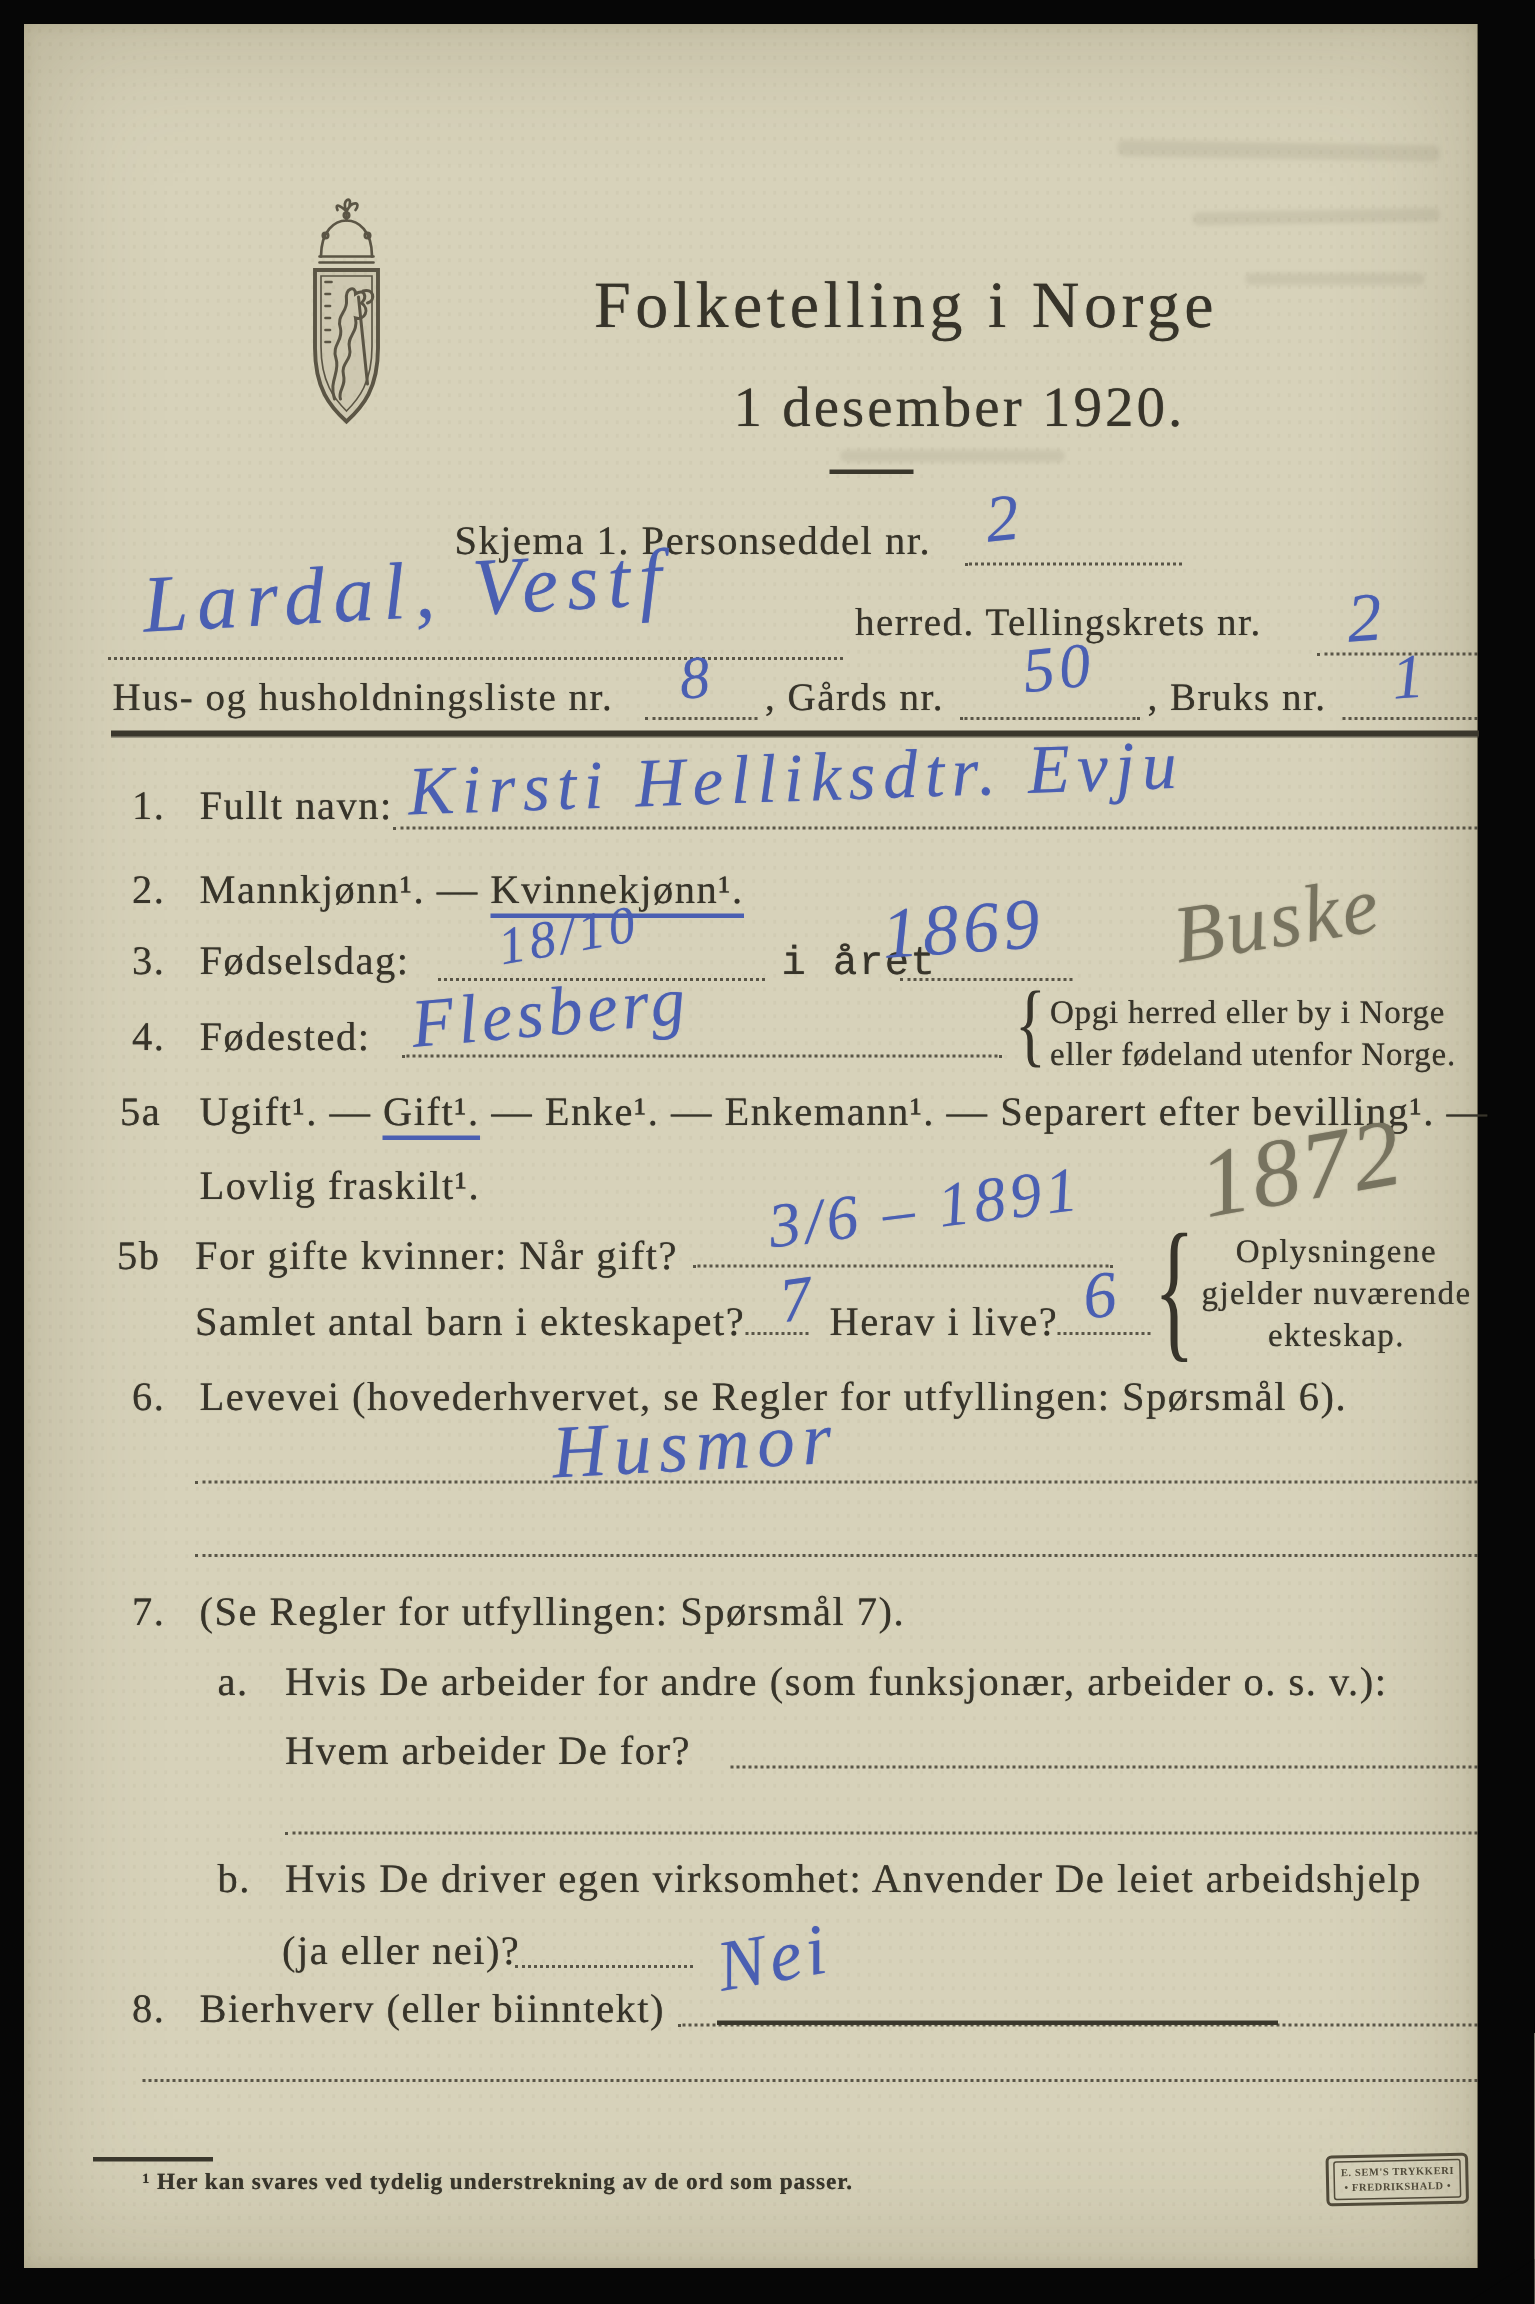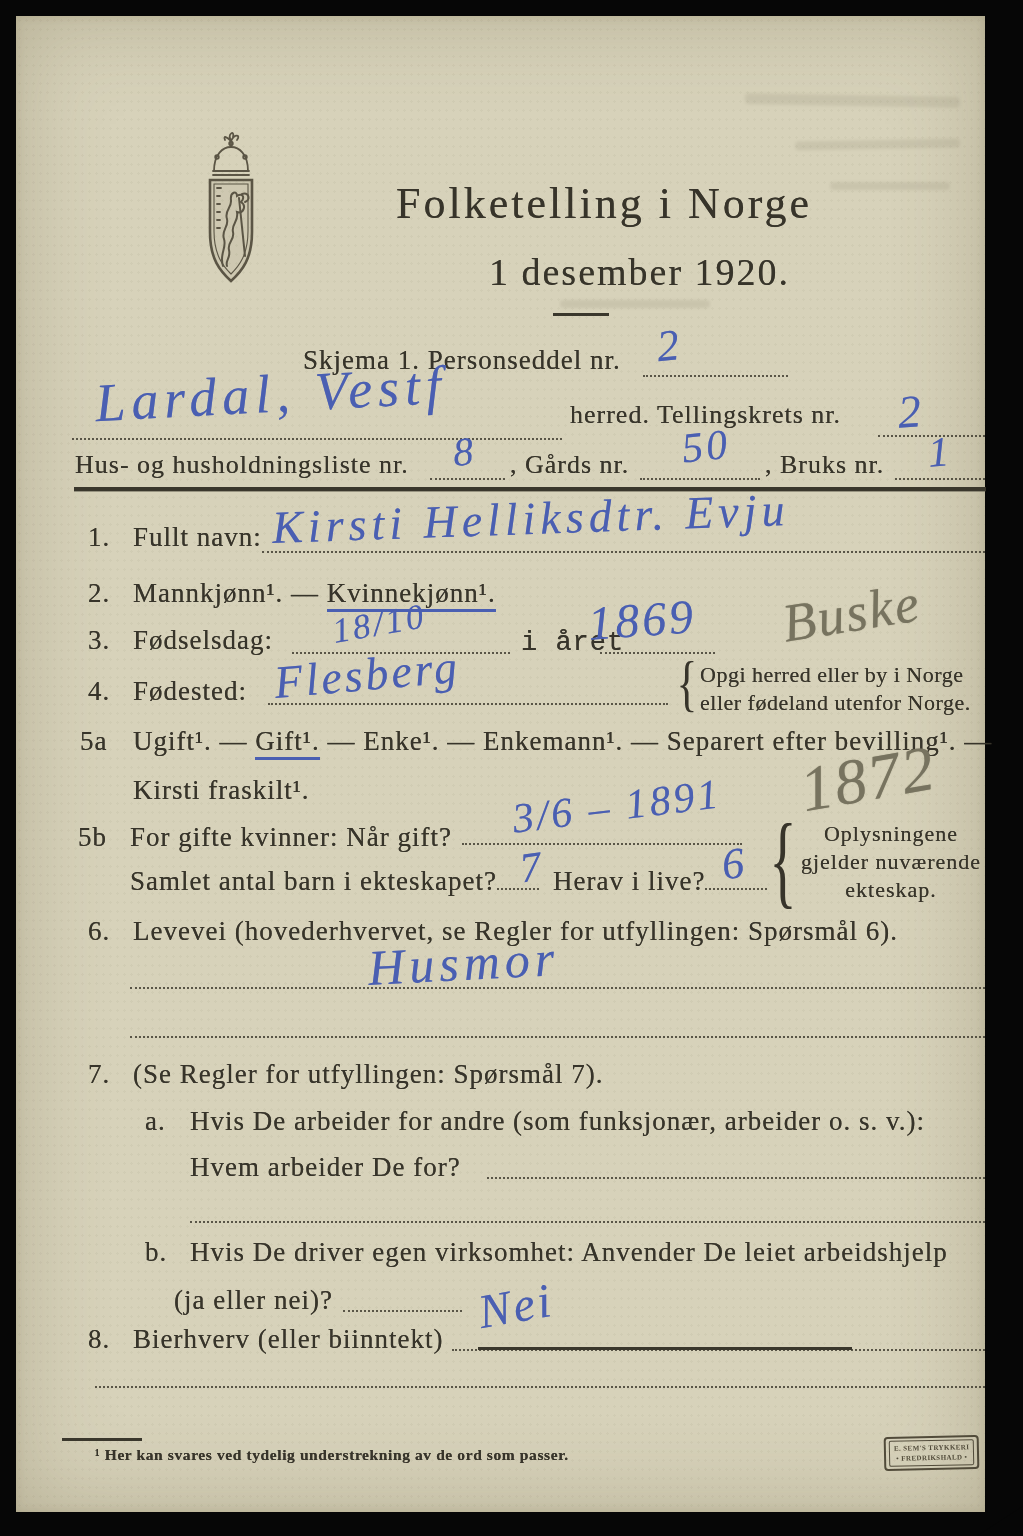--- a/index.html
+++ b/index.html
@@ -112,21 +112,21 @@
   <div class="abs dot" style="left:268px;top:703px;width:400px;"></div>
   <div class="abs hw" style="left:274px;top:648px;font-size:46px;transform:rotate(-5deg);">Flesberg</div>
   <div class="abs brace" style="left:672px;top:648px;font-size:62px;transform:scaleX(.7);">{</div>
   <div class="abs print" style="left:700px;top:690px;font-size:22px;letter-spacing:.5px;">eller fødeland utenfor Norge.</div>
   <div class="abs print" style="left:700px;top:662px;font-size:22px;letter-spacing:.5px;">Opgi herred eller by i Norge</div>
 
   <div class="abs print" style="left:80px;top:726px;font-size:27px;">5a</div>
   <div class="abs print" style="left:133px;top:726px;font-size:27px;text-align:center;">
     <span>Ugift¹. — </span><span class="ub">Gift¹.</span><span> — Enke¹. — Enkemann¹. — Separert efter bevilling¹. —</span>
   </div>
-  <div class="abs print" style="left:133px;top:775px;font-size:27px;">Kirsti fraskilt¹.</div>
+  <div class="abs print" style="left:133px;top:775px;font-size:27px;">Lovlig fraskilt¹.</div>
   <div class="abs pencil" style="left:800px;top:742px;font-size:64px;transform:rotate(-10deg);">1872</div>
 
   <div class="abs print" style="left:78px;top:822px;font-size:27px;">5b</div>
   <div class="abs print" style="left:130px;top:822px;font-size:27px;">For gifte kvinner:  Når gift?</div>
   <div class="abs dot" style="left:462px;top:843px;width:280px;"></div>
   <div class="abs hw" style="left:512px;top:782px;font-size:42px;transform:rotate(-7deg);">3/6 – 1891</div>
   <div class="abs brace" style="left:758px;top:800px;font-size:104px;transform:scaleX(.55);">{</div>
   <div class="abs print" style="left:130px;top:866px;font-size:27px;">Samlet antal barn i ekteskapet?</div>
   <div class="abs print note-c" style="left:795px;top:820px;width:192px;font-size:22px;line-height:28px;white-space:normal;">
     <div>Oplysningene</div>
@@ -149,21 +149,21 @@
   <div class="abs print" style="left:133px;top:1059px;font-size:27px;">(Se Regler for utfyllingen:  Spørsmål 7).</div>
 
   <div class="abs print" style="left:145px;top:1106px;font-size:27px;">a.</div>
   <div class="abs print" style="left:190px;top:1106px;font-size:27px;">Hvis De arbeider for andre (som funksjonær, arbeider o. s. v.):</div>
   <div class="abs print" style="left:190px;top:1152px;font-size:27px;">Hvem arbeider De for?</div>
   <div class="abs dot" style="left:487px;top:1177px;width:498px;"></div>
   <div class="abs dot" style="left:190px;top:1221px;width:795px;"></div>
 
   <div class="abs print" style="left:145px;top:1237px;font-size:27px;">b.</div>
   <div class="abs print" style="left:190px;top:1237px;font-size:27px;">Hvis De driver egen virksomhet:  Anvender De leiet arbeidshjelp</div>
-  <div class="abs print" style="left:174px;top:1285px;font-size:27px;">(ja eller nei)?</div>
+  <div class="abs print" style="left:188px;top:1285px;font-size:27px;">(ja eller nei)?</div>
   <div class="abs dot" style="left:343px;top:1310px;width:119px;"></div>
 
   <div class="abs print" style="left:88px;top:1324px;font-size:27px;">8.</div>
   <div class="abs print" style="left:133px;top:1324px;font-size:27px;">Bierhverv (eller biinntekt)</div>
   <div class="abs dot" style="left:452px;top:1349px;width:533px;"></div>
   <div class="abs sld" style="left:478px;top:1347px;width:374px;height:3px;"></div>
   <div class="abs hw" style="left:478px;top:1278px;font-size:48px;transform:rotate(-10deg);">Nei</div>
 
   <div class="abs dot" style="left:95px;top:1386px;width:890px;"></div>
   <div class="abs sld" style="left:62px;top:1438px;width:80px;height:2.5px;"></div>

